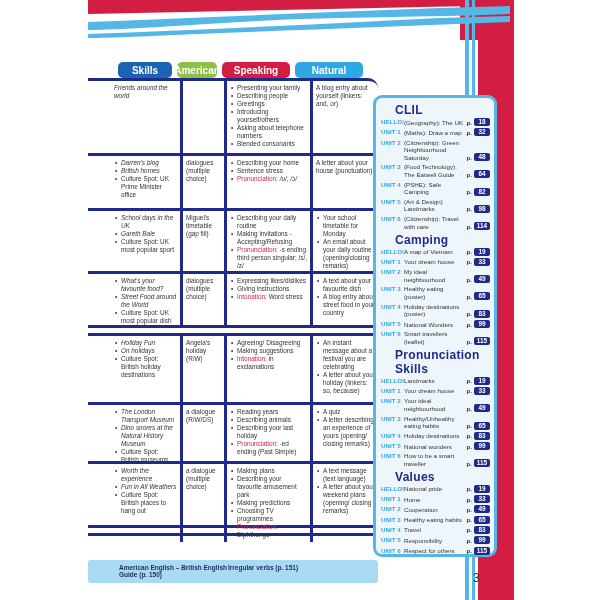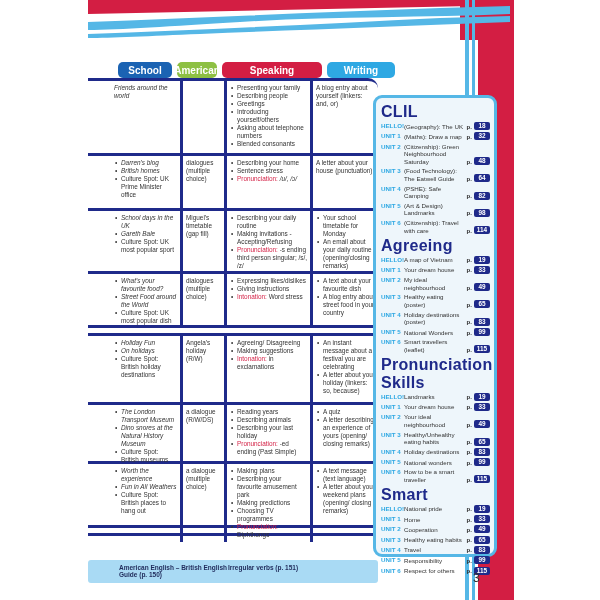--- a/index.html
+++ b/index.html
@@ -10,21 +10,21 @@
   .deco { position: absolute; inset: 0; pointer-events: none; }
   .red-top { position: absolute; left: 88px; top: 0; width: 420px; height: 14px; background: #d31e43; transform: skewY(-1.2deg); transform-origin: left top; }
   .red-right { position: absolute; left: 478px; top: 0; width: 36px; height: 600px; background: #d31e43; }
   .red-right-fill { position: absolute; left: 460px; top: 0; width: 54px; height: 40px; background: #d31e43; }
 
   
   .tabs { position: absolute; top: 62px; left: 118px; height: 16px; display: flex; gap: 5px; }
   .tab { height: 16px; border-radius: 5px; color: #fff; font-weight: bold; font-size: 10px; display: flex; align-items: center; justify-content: center; }
   .tab.reading { width: 54px; background: #1b63b3; }
   .tab.listening { width: 40px; background: #8dc043; }
-  .tab.speaking { width: 100px; background: #d31e43; }
+  .tab.speaking { width: 68px; background: #d31e43; }
   .tab.writing { width: 68px; background: #2ea8e3; }
 
   
   .table { position: absolute; left: 88px; top: 78px; width: 290px; }
   .row { display: grid; grid-template-columns: 92px 44px 86px 68px; border-top: 3px solid #1f2a8a; }
   .row:first-child { border-top: 3px solid #1f2a8a; border-top-right-radius: 10px; }
   .cell { font-size: 6.4px; line-height: 8px; padding: 3px 3px 3px 3px; border-left: 3px solid #1f2a8a; color: #333; }
   .cell:first-child { border-left: none; padding-left: 26px; }
   .cell ul { list-style: none; }
   .cell li { position: relative; padding-left: 7px; }
@@ -32,21 +32,21 @@
   .it { font-style: italic; }
   .pron { color: #d31e43; }
   .gap2 { height: 11px; border-top: 3px solid #1f2a8a; border-bottom: 3px solid #1f2a8a; }
 
   
   .footer { position: absolute; left: 88px; top: 560px; width: 290px; height: 23px; background: #a9daf4; border-radius: 3px; font-size: 6.5px; font-weight: bold; color: #1f2a5a; display: flex; padding: 4px 0 0 31px; }
   .footer .f1 { width: 109px; }
 
   
   .sidebar { position: absolute; left: 373px; top: 95px; width: 124px; height: 462px; background: #eef6fb; border: 3px solid #55b7e6; border-radius: 9px; padding: 3px 4px 0 5px; }
-  .sec-title { font-weight: bold; color: #1f2a8a; font-size: 16px; margin: 2px 0 1px; letter-spacing: 0.3px; }
+  .sec-title { font-weight: bold; color: #1f2a8a; font-size: 12px; margin: 2px 14px 1px; letter-spacing: 0.3px; }
   .sb-item { display: flex; align-items: flex-end; font-size: 6.2px; line-height: 7.5px; color: #333; margin-bottom: 2.3px; }
   .sb-unit { color: #2ea8e3; font-weight: bold; width: 23px; flex-shrink: 0; align-self: flex-start; }
   .sb-text { flex: 1; }
   .sb-p { width: 8px; text-align: right; margin-right: 2px; font-weight: bold; color: #333; }
   .sb-num { background: #1f2a8a; color: #fff; font-weight: bold; font-size: 6.4px; border-radius: 2px; width: 16px; text-align: center; line-height: 8px; }
 
   .page-num { position: absolute; left: 473px; top: 571px; font-size: 12px; color: #333; }
 </style>
 </head>
 <body>
@@ -57,24 +57,24 @@
   <div class="red-right"></div>
   <svg width="600" height="600" style="position:absolute;left:0;top:0">
     <path d="M88 22 C 200 18, 320 12, 440 8 L 510 6 L 510 14 C 420 18, 330 16, 240 22 C 170 26, 120 30, 88 30 Z" fill="#55b7e6"></path>
     <path d="M88 34 C 200 30, 320 24, 440 18 L 510 16 L 510 22 C 400 26, 300 30, 200 34 C 150 36, 110 38, 88 38 Z" fill="#55b7e6"></path>
     <rect x="465" y="0" width="4" height="600" fill="#55b7e6"></rect>
     <rect x="472" y="0" width="3" height="600" fill="#55b7e6"></rect>
   </svg>
 </div>
 
 <div class="tabs">
-  <div class="tab reading">School</div>
+  <div class="tab reading">Skills</div>
   <div class="tab listening">American</div>
   <div class="tab speaking">Speaking</div>
-  <div class="tab writing">Writing</div>
+  <div class="tab writing">Natural</div>
 </div>
 
 <div class="table">
 
   <div class="row" style="height:75px">
     <div class="cell"><span class="it">Friends around the world</span></div>
     <div class="cell"></div>
     <div class="cell">
         <ul>
       <li>Presenting your family</li>
@@ -275,21 +275,21 @@
       <span class="sb-text">(Art &amp; Design) Landmarks</span>
       <span class="sb-p">p.</span>
       <span class="sb-num">98</span>
     </div>
     <div class="sb-item">
       <span class="sb-unit">UNIT 6</span>
       <span class="sb-text">(Citizenship): Travel with care</span>
       <span class="sb-p">p.</span>
       <span class="sb-num">114</span>
     </div>
-    <div class="sec-title">Agreeing</div>
+    <div class="sec-title">Camping</div>
     <div class="sb-item">
       <span class="sb-unit">HELLO!</span>
       <span class="sb-text">A map of Vietnam</span>
       <span class="sb-p">p.</span>
       <span class="sb-num">19</span>
     </div>
     <div class="sb-item">
       <span class="sb-unit">UNIT 1</span>
       <span class="sb-text">Your dream house</span>
       <span class="sb-p">p.</span>
@@ -361,21 +361,21 @@
       <span class="sb-text">National wonders</span>
       <span class="sb-p">p.</span>
       <span class="sb-num">99</span>
     </div>
     <div class="sb-item">
       <span class="sb-unit">UNIT 6</span>
       <span class="sb-text">How to be a smart traveller</span>
       <span class="sb-p">p.</span>
       <span class="sb-num">115</span>
     </div>
-    <div class="sec-title">Smart</div>
+    <div class="sec-title">Values</div>
     <div class="sb-item">
       <span class="sb-unit">HELLO!</span>
       <span class="sb-text">National pride</span>
       <span class="sb-p">p.</span>
       <span class="sb-num">19</span>
     </div>
     <div class="sb-item">
       <span class="sb-unit">UNIT 1</span>
       <span class="sb-text">Home</span>
       <span class="sb-p">p.</span>

